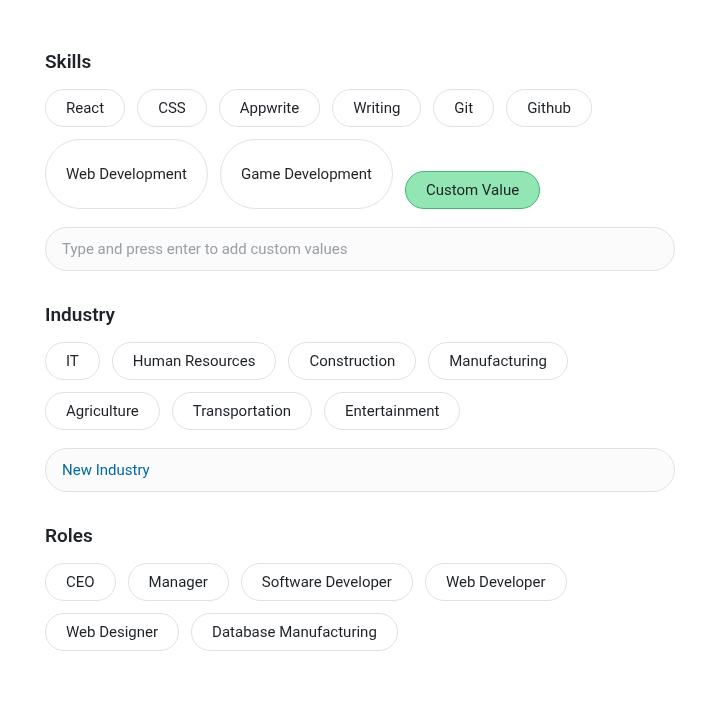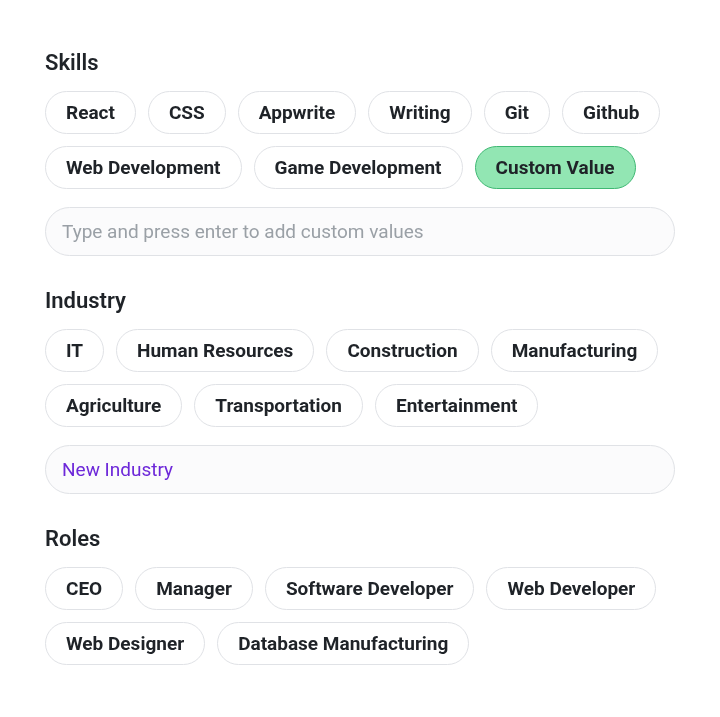--- a/index.html
+++ b/index.html
@@ -11,57 +11,57 @@
       font-family: -apple-system, BlinkMacSystemFont, "Segoe UI", Roboto, Helvetica, Arial, sans-serif;
       background: #ffffff;
       padding: 50px 45px;
       width: 720px;
       color: #1f2328;
     }
     .section {
       margin-bottom: 32px;
     }
     .section-title {
-      font-size: 22px;
+      font-size: 19px;
       font-weight: 600;
       color: #1f2328;
       margin-bottom: 16px;
     }
     .chips {
       display: flex;
       flex-wrap: wrap;
       gap: 12px;
       margin-bottom: 18px;
     }
     .chip {
       display: inline-flex;
       align-items: center;
       padding: 9px 20px;
       border: 1px solid #e0e2e6;
       border-radius: 999px;
       background: #ffffff;
-      font-size: 19px;
+      font-size: 15px;
       color: #1f2328;
       cursor: pointer;
       white-space: nowrap;
-      font-weight: bold;
     }
     .chip.selected {
       background: #92e6b3;
       border-color: #3fb873;
       color: #1f2328;
+      margin-top: 32px;
     }
     .custom-input {
       width: 100%;
       padding: 12px 16px;
       border: 1px solid #e0e2e6;
       border-radius: 999px;
       background: #fbfbfc;
-      font-size: 19px;
-      color: #6d28d9;
+      font-size: 15px;
+      color: #0369a1;
       outline: none;
       font-family: inherit;
     }
     .custom-input::placeholder {
       color: #9aa0a6;
     }
     .custom-input.focused {
       border: 2px solid #1a73e8;
       background: #ffffff;
       padding: 11px 15px;

